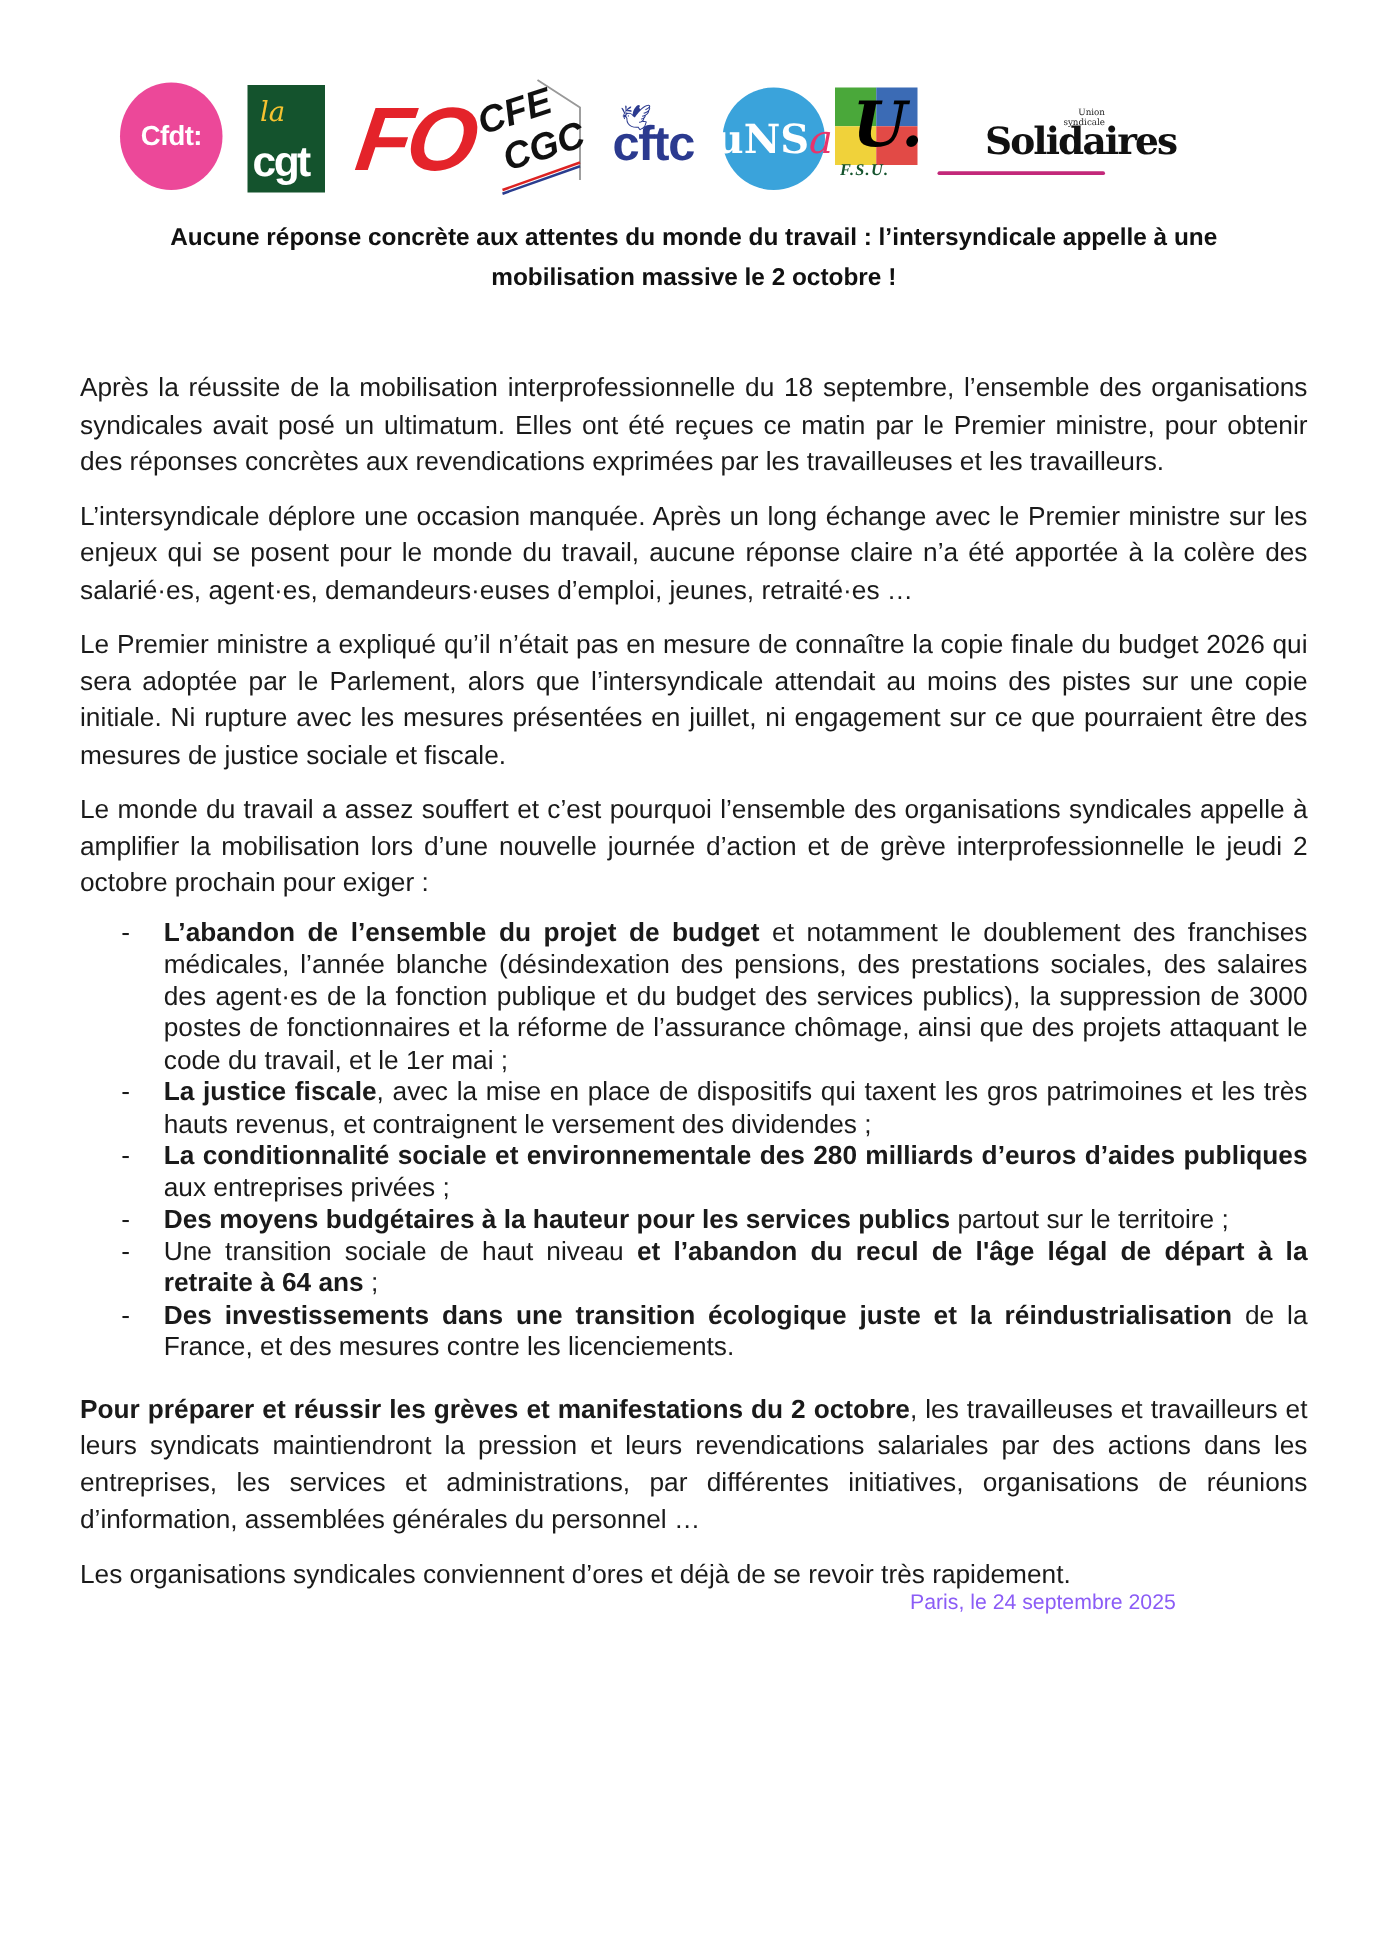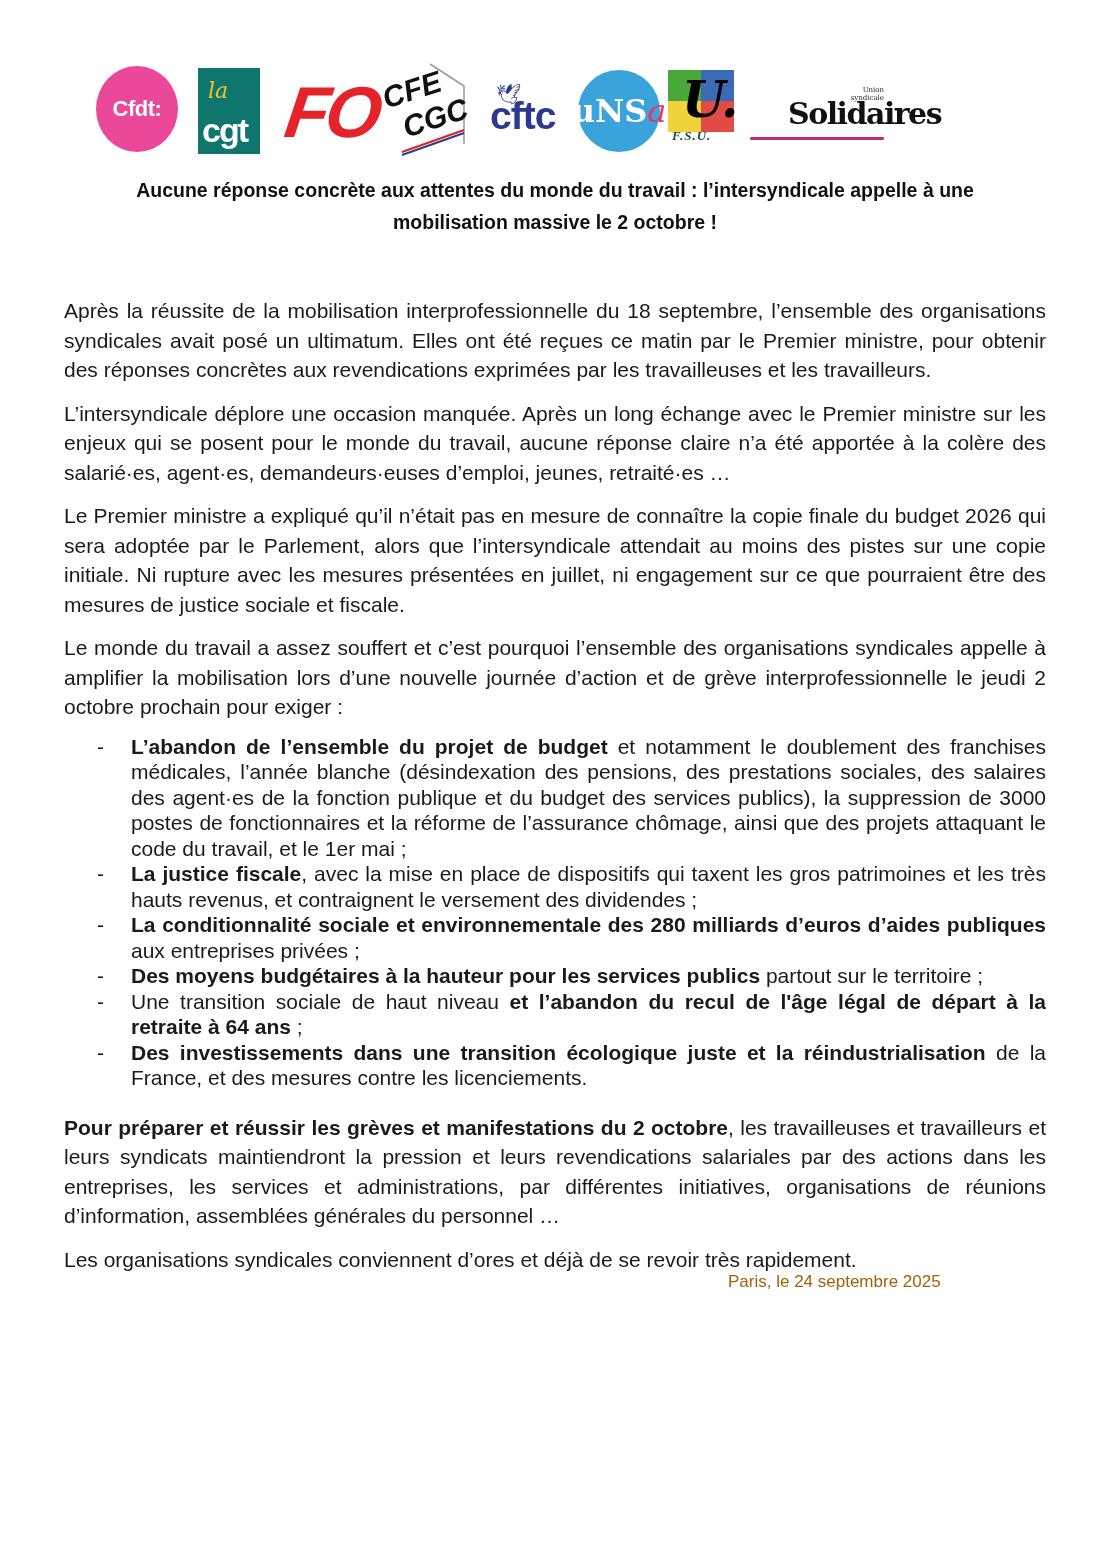--- a/index.html
+++ b/index.html
@@ -7,21 +7,21 @@
          font-family: "Liberation Sans", "DejaVu Sans", sans-serif; color: #111; }
 
   .logos { position: absolute; top: 60px; left: 92px; width: 800px; height: 100px; }
   .logo { position: absolute; }
 
   
   .cfdt { left: 4px; top: 6px; width: 82px; height: 86px; border-radius: 50%; background: #ec4899;
           display: flex; align-items: center; justify-content: center; color: #fff;
           font-weight: bold; font-size: 22px; letter-spacing: -0.5px; }
   
-  .cgt { left: 106px; top: 8px; width: 62px; height: 86px; background: #0f766e; color: #fff; }
+  .cgt { left: 106px; top: 8px; width: 62px; height: 86px; background: #14532d; color: #fff; }
   .cgt .la { position: absolute; top: 10px; left: 10px; font-family: "DejaVu Serif", serif; font-style: italic;
              color: #f6c230; font-size: 22px; }
   .cgt .cg { position: absolute; bottom: 4px; left: 4px; font-weight: bold; font-size: 34px; letter-spacing: -2px; }
   
   .fo { left: 194px; top: 10px; width: 90px; height: 84px; color: #e4232a; font-weight: bold; font-style: italic;
         font-size: 72px; line-height: 84px; letter-spacing: -4px; transform: skewX(-8deg); }
   
   .cfecgc { left: 286px; top: 0px; width: 92px; height: 96px; }
   .cfecgc .t { position: absolute; font-weight: bold; font-style: italic; color: #111; font-size: 30px; line-height: 28px;
                transform: rotate(-18deg); }
@@ -51,21 +51,21 @@
   .title { position: absolute; top: 174px; left: 70px; width: 970px; text-align: center;
            font-weight: bold; font-size: 19.5px; line-height: 32px; color: #111; }
 
   .body { position: absolute; top: 296px; left: 64px; width: 982px; font-size: 21px; line-height: 29.5px; color: #1a1a1a; }
   .body p { margin: 0 0 14px 0; text-align: justify; }
   .body ul { list-style: none; margin: 12px 0 22px 0; padding: 0; }
   .body li { position: relative; padding-left: 67px; line-height: 25.5px; text-align: justify; }
   .body li .dash { position: absolute; left: 33px; top: 0; }
   .body b { font-weight: bold; margin-top: 15px; }
 
-  .date { position: absolute; top: 1272px; left: 728px; font-size: 17px; color: #a16207; }
+  .date { position: absolute; top: 1272px; left: 728px; font-size: 17px; color: #8b5cf6; }
 </style>
 </head>
 <body>
 
 <div class="logos">
   <div class="logo cfdt">
       <span>Cfdt:</span>
     </div>
   <div class="logo cgt">
     <span class="la">la</span>

